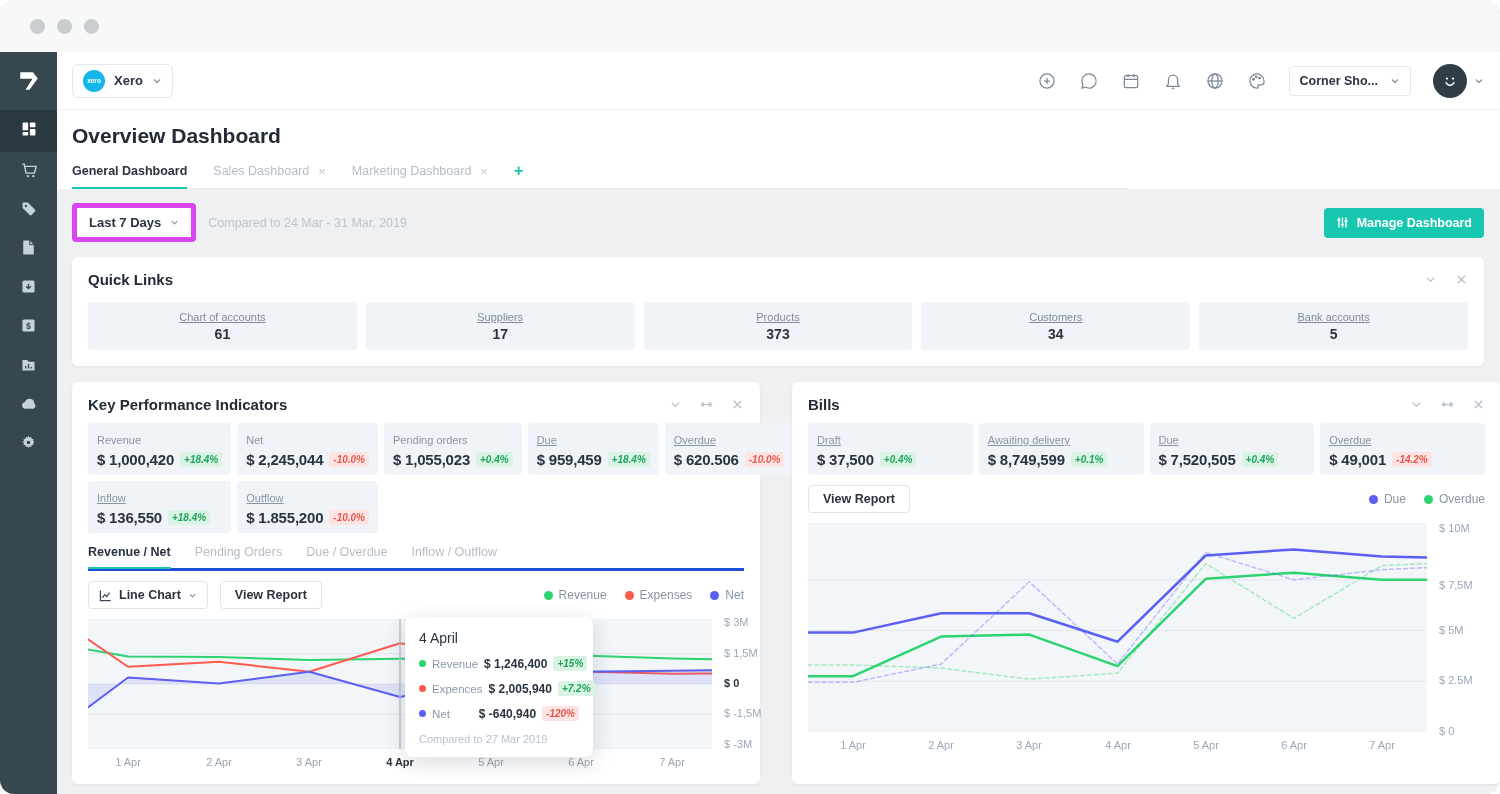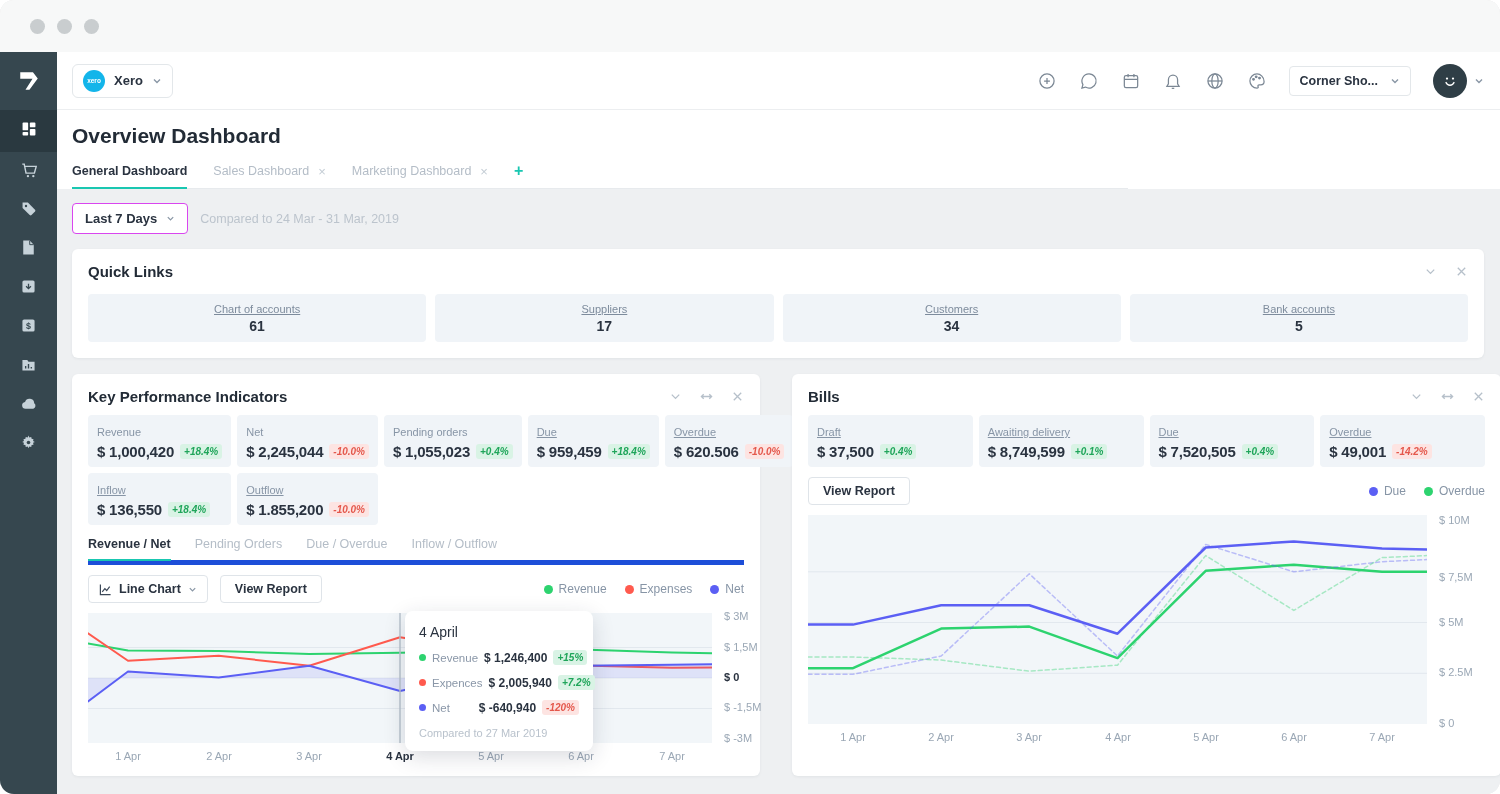--- a/index.html
+++ b/index.html
@@ -30,21 +30,21 @@
   .page-head{background:#fff;padding:14px 16px 0 15px;flex-shrink:0;}
   .page-title{font-size:21px;font-weight:bold;color:#222b36;}
   .dtabs{display:flex;align-items:flex-end;gap:26px;margin-top:15px;width:1056px;max-width:100%;border-bottom:1px solid #e7eaed;}
   .dtab{font-size:12.5px;color:#b4bdc7;padding-bottom:9px;display:flex;gap:9px;align-items:center;cursor:pointer;border-bottom:2px solid transparent;margin-bottom:-1px;}
   .dtab.active{color:#2a3340;font-weight:bold;border-bottom-color:#19c7b1;}
   .tab-close{color:#c3ccd4;font-size:13px;line-height:1;cursor:pointer;}
   .tab-add{color:#19c7b1;font-size:16px;font-weight:bold;padding-bottom:9px;cursor:pointer;line-height:1;}
 
   .content{flex:1;padding:14px 16px 8px 15px;overflow:hidden;}
   .controls-row{display:flex;align-items:center;}
-  .period-btn{background:#fff;border:1px solid #d946ef;border-radius:4px;padding:7px 12px;font-size:13px;font-weight:bold;color:#2a3340;display:flex;align-items:center;gap:9px;cursor:pointer;}
+  .period-btn{background:#fff;border:5px solid #d946ef;border-radius:4px;padding:7px 12px;font-size:13px;font-weight:bold;color:#2a3340;display:flex;align-items:center;gap:9px;cursor:pointer;}
   .compared{margin-left:12px;font-size:12.5px;color:#bcc4cd;}
   .manage-btn{margin-left:auto;background:#19c7b1;color:#fff;border:none;border-radius:4px;padding:8px 12px;font-size:12.5px;font-weight:bold;display:flex;align-items:center;gap:8px;cursor:pointer;}
 
   .card{background:#fff;border-radius:6px;box-shadow:0 1px 3px rgba(20,30,50,.06);}
   .quick-card{margin-top:15px;padding:14px 16px 16px;}
   .card-head{display:flex;align-items:center;}
   .card-title{font-size:15px;font-weight:bold;color:#222b36;}
   .card-controls{margin-left:auto;display:flex;gap:18px;color:#b6c0ca;align-items:center;}
   .cc-icon{display:flex;cursor:pointer;}
   .ql-row{display:flex;gap:9px;margin-top:14px;}
@@ -61,21 +61,21 @@
   .bills-chips{grid-template-columns:repeat(4,1fr);}
   .chip{background:#f0f4f8;border-radius:4px;padding:7px 9px;}
   .chip-label{font-size:11px;color:#8795a6;}
   .chip-label.u{text-decoration:underline;cursor:pointer;}
   .chip-line{display:flex;align-items:center;gap:6px;margin-top:3px;}
   .chip-value{font-size:15px;font-weight:bold;color:#2a3340;white-space:nowrap;letter-spacing:-0.2px;}
   .badge{font-size:10px;font-weight:bold;padding:2px 4px;border-radius:3px;white-space:nowrap;font-style:italic;}
   .badge.up{background:#d9f3e5;color:#1fa55a;}
   .badge.down{background:#fde4e2;color:#e4584c;}
 
-  .kpi-tabs{display:flex;gap:24px;border-bottom:5px solid #1d4ed8;margin-top:12px;}
+  .kpi-tabs{display:flex;gap:24px;border-bottom:3px solid #1d4ed8;margin-top:12px;}
   .ktab{font-size:12.5px;color:#b4bdc7;padding-bottom:8px;border-bottom:2px solid transparent;margin-bottom:-1px;cursor:pointer;}
   .ktab.active{color:#2a3340;font-weight:bold;border-bottom-color:#19c7b1;}
 
   .chart-controls{display:flex;align-items:center;margin-top:10px;}
   .select-btn,.ghost-btn{border:1px solid #dfe4e9;border-radius:4px;background:#fff;padding:6px 10px;font-size:12.5px;font-weight:bold;color:#2a3340;display:flex;align-items:center;gap:7px;cursor:pointer;}
   .ghost-btn{margin-left:12px;padding:6px 14px;}
   .legend{margin-left:auto;display:flex;gap:18px;align-items:center;}
   .legend-item{display:flex;align-items:center;gap:6px;font-size:12px;color:#8795a6;cursor:pointer;}
   .legend-dot{width:9px;height:9px;border-radius:50%;}
 
@@ -262,20 +262,27 @@
       <div class="content">
 
         <div class="controls-row">
           <button class="period-btn">
             <span>Last 7 Days</span>
             <svg width="9" height="9" viewBox="0 0 10 10" fill="none" stroke="#8a97a6" stroke-width="1.4">
                 <path d="M2 3.5l3 3 3-3"></path>
               </svg>
           </button>
           <span class="compared">Compared to 24 Mar - 31 Mar, 2019</span>
+          <button class="manage-btn">
+            <svg width="13" height="13" viewBox="0 0 14 14" fill="none" stroke="#fff" stroke-width="1.5">
+                <path d="M3.2 1.5v11M7 1.5v11M10.8 1.5v11"></path>
+                <path d="M1.5 4.3h3.4M5.3 9.2h3.4M9.1 5.6h3.4"></path>
+              </svg>
+            <span>Manage Dashboard</span>
+          </button>
         </div>
 
         <div class="card quick-card">
           <div class="card-head">
             <span class="card-title">Quick Links</span>
             <span class="card-controls">
               <span class="cc-icon">
                   <svg width="13" height="13" viewBox="0 0 14 14" fill="none" stroke="currentColor" stroke-width="1.4">
                     <path d="M3 5l4 4 4-4"></path>
                   </svg>
@@ -288,20 +295,24 @@
             </span>
           </div>
           <div class="ql-row" id="quick-links-row">
               <div class="ql-tile">
                 <span class="ql-label">Chart of accounts</span>
                 <span class="ql-value">61</span>
               </div>
               <div class="ql-tile">
                 <span class="ql-label">Suppliers</span>
                 <span class="ql-value">17</span>
+              </div>
+              <div class="ql-tile">
+                <span class="ql-label">Products</span>
+                <span class="ql-value">373</span>
               </div>
               <div class="ql-tile">
                 <span class="ql-label">Customers</span>
                 <span class="ql-value">34</span>
               </div>
               <div class="ql-tile">
                 <span class="ql-label">Bank accounts</span>
                 <span class="ql-value">5</span>
               </div>
             </div>

